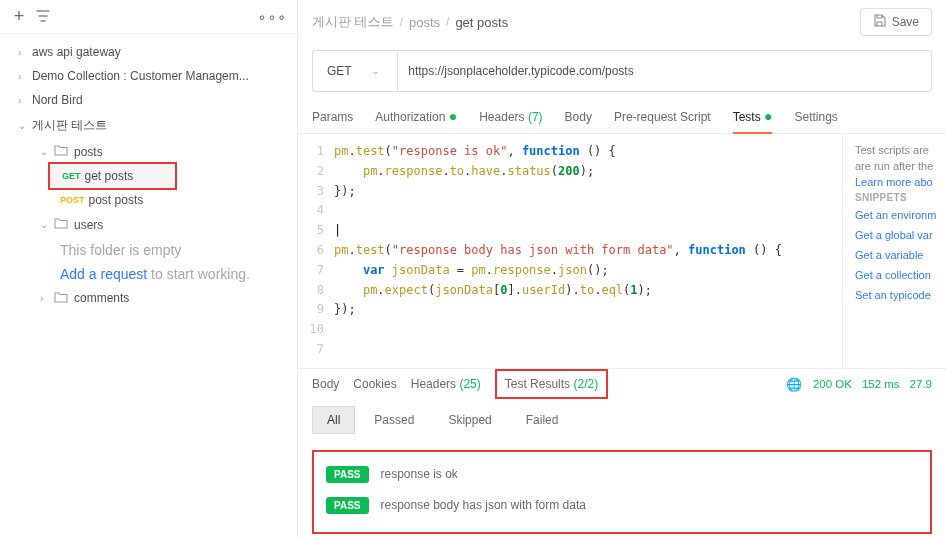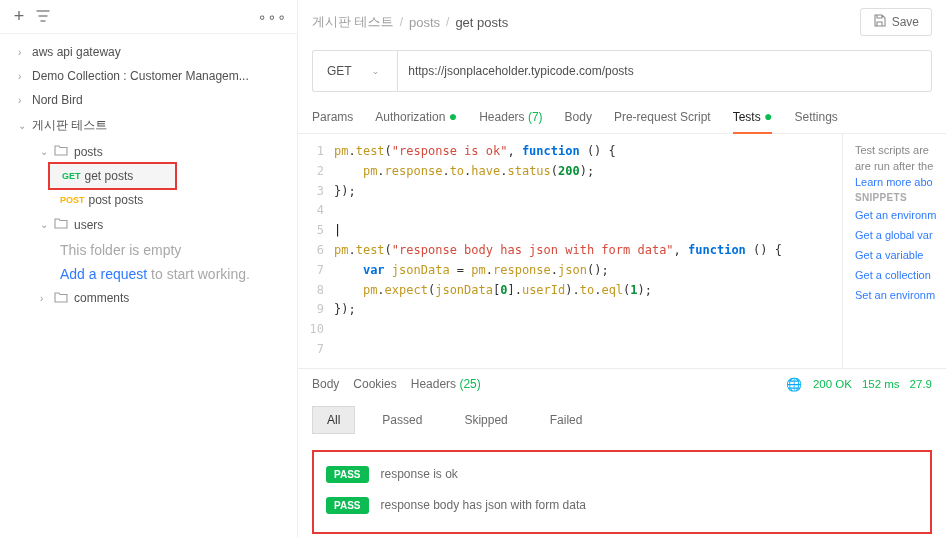--- a/index.html
+++ b/index.html
@@ -61,21 +61,21 @@
 .side-info .hd { font-size: 10px; color: #aaa; font-weight: 600; letter-spacing: 0.3px; margin: 2px 0 6px; }
 .side-info .snip { color: #2f7bff; cursor: pointer; margin-bottom: 8px; display: block; font-size: 11px; }
 
 .res-tabs { display: flex; align-items: center; padding: 8px 14px; font-size: 12px; color: #6b6b6b; gap: 14px; }
 .res-tabs .rtab { cursor: pointer; }
 .res-tabs .hl { border: 2px solid #e53935; padding: 6px 8px; margin: -8px 0; }
 .res-tabs .green { color: #0cbb52; }
 .res-status { margin-left: auto; display: flex; align-items: center; gap: 10px; font-size: 11.5px; }
 .res-status .globe { color: #9e9e9e; font-size: 13px; }
 
-.filter-row { display: flex; padding: 6px 14px; gap: 12px; }
+.filter-row { display: flex; padding: 6px 14px; gap: 4px; }
 .filter-row .fbtn { padding: 6px 14px; font-size: 12px; color: #6b6b6b; cursor: pointer; border: 1px solid transparent; }
 .filter-row .fbtn.active { background: #ebebeb; border: 1px solid #d8d8d8; color: #333; }
 
 .results-box { margin: 10px 14px; border: 2px solid #e53935; padding: 14px 12px 18px; }
 .result { display: flex; align-items: center; gap: 12px; margin-bottom: 14px; font-size: 12px; color: #6b6b6b; }
 .result:last-child { margin-bottom: 0; }
 .pass-badge { background: #0cbb52; color: #fff; font-size: 10px; font-weight: 600; padding: 3px 8px; border-radius: 3px; }
 
 svg.folder-ic { width: 14px; height: 12px; }
 </style>
@@ -233,28 +233,29 @@
         </div>
       <div class="side-info">
         <p>Test scripts are</p>
         <p>are run after the</p>
         <p class="learn">Learn more abo</p>
         <div class="hd">SNIPPETS</div>
         <span class="snip">Get an environm</span>
         <span class="snip">Get a global var</span>
         <span class="snip">Get a variable</span>
         <span class="snip">Get a collection</span>
-        <span class="snip">Set an environm</span>
+        <span class="snip">Set an typicode</span>
       </div>
     </div>
 
     <div class="res-tabs">
       <span class="rtab">Body</span>
       <span class="rtab">Cookies</span>
       <span class="rtab"><span>Headers</span> <span class="green">(25)</span></span>
+      <span class="rtab hl"><span>Test Results</span> <span class="green">(2/2)</span></span>
       <div class="res-status">
         <span class="globe">🌐</span>
         <span class="green">200 OK</span>
         <span class="green">152 ms</span>
         <span class="green">27.9</span>
       </div>
     </div>
 
     <div class="filter-row">
       <span class="fbtn active">All</span>

